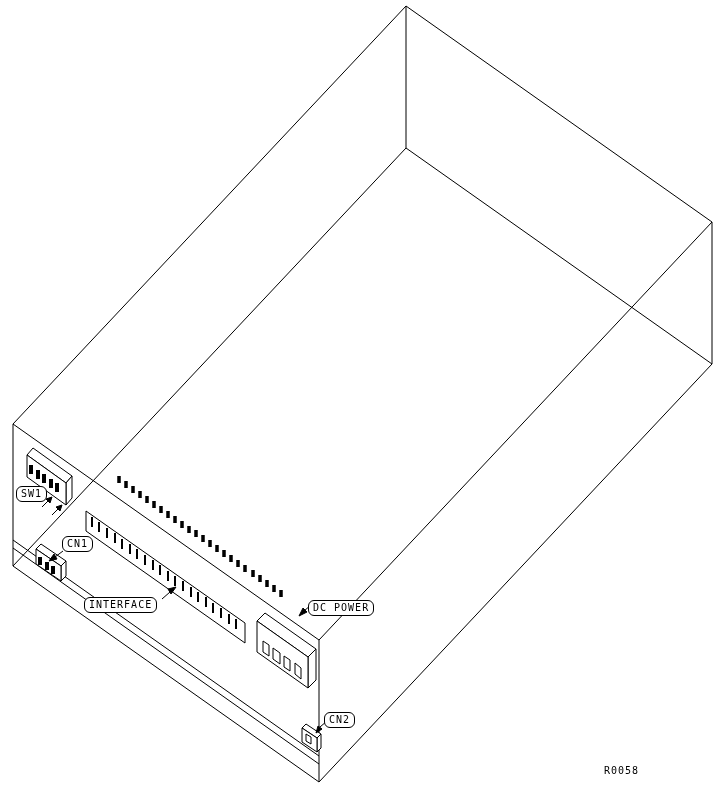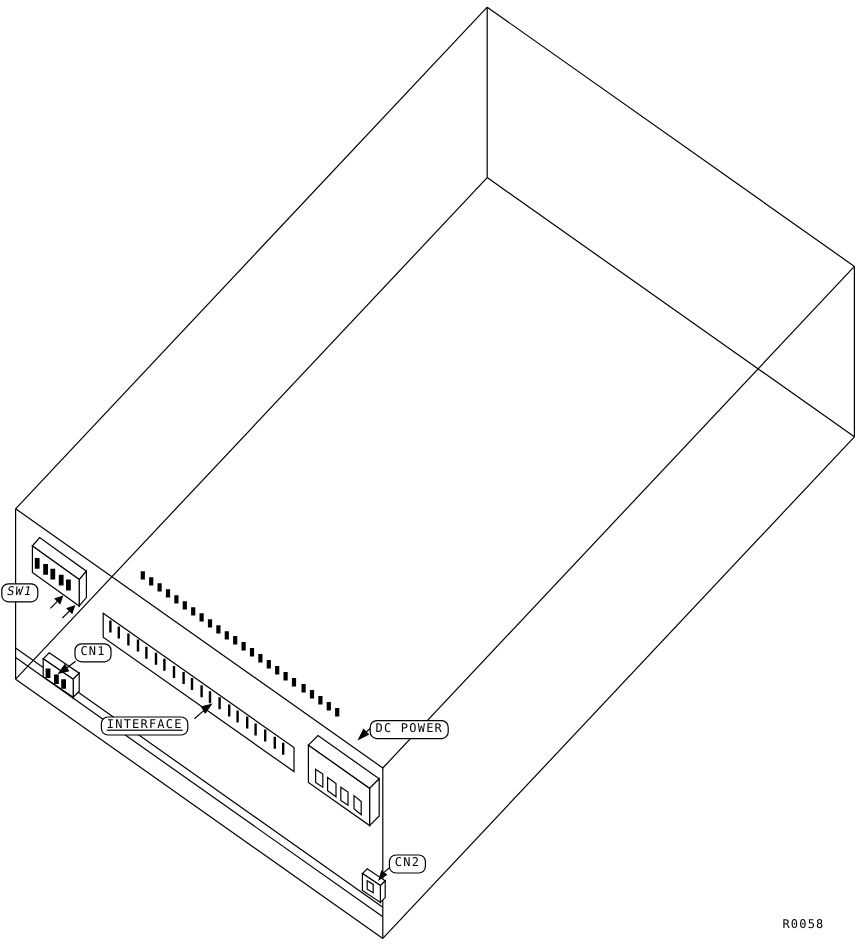--- a/index.html
+++ b/index.html
@@ -108,25 +108,25 @@
         <polygon points="299,616 307,612 303,608"></polygon>
           <path d="M304,611 L311,605" fill="none"></path>
       </g>
       <g>
         <polygon points="316,733 322,729 318,726"></polygon>
           <path d="M320,727 L327,721" fill="none"></path>
       </g>
     </g>
   </svg>
 
-  <div class="callout" style="left:1px;top:486px;font-style:italic;">SW1</div>
+  <div class="callout" style="left:16px;top:486px;">SW1</div>
 
   <div class="callout" style="left:62px;top:536px;">CN1</div>
 
-  <div class="callout" style="left:84px;top:597px;text-decoration:underline;">INTERFACE</div>
+  <div class="callout" style="left:84px;top:597px;">INTERFACE</div>
 
   <div class="callout" style="left:308px;top:590px;margin-top:10px;">DC POWER</div>
 
   <div class="callout" style="left:324px;top:712px;">CN2</div>
 
-  <div class="ref" style="left:604px;top:765px;margin-left:48px;">R0058</div>
+  <div class="ref" style="left:604px;top:765px;">R0058</div>
 
 </div>
 
 </body></html>

